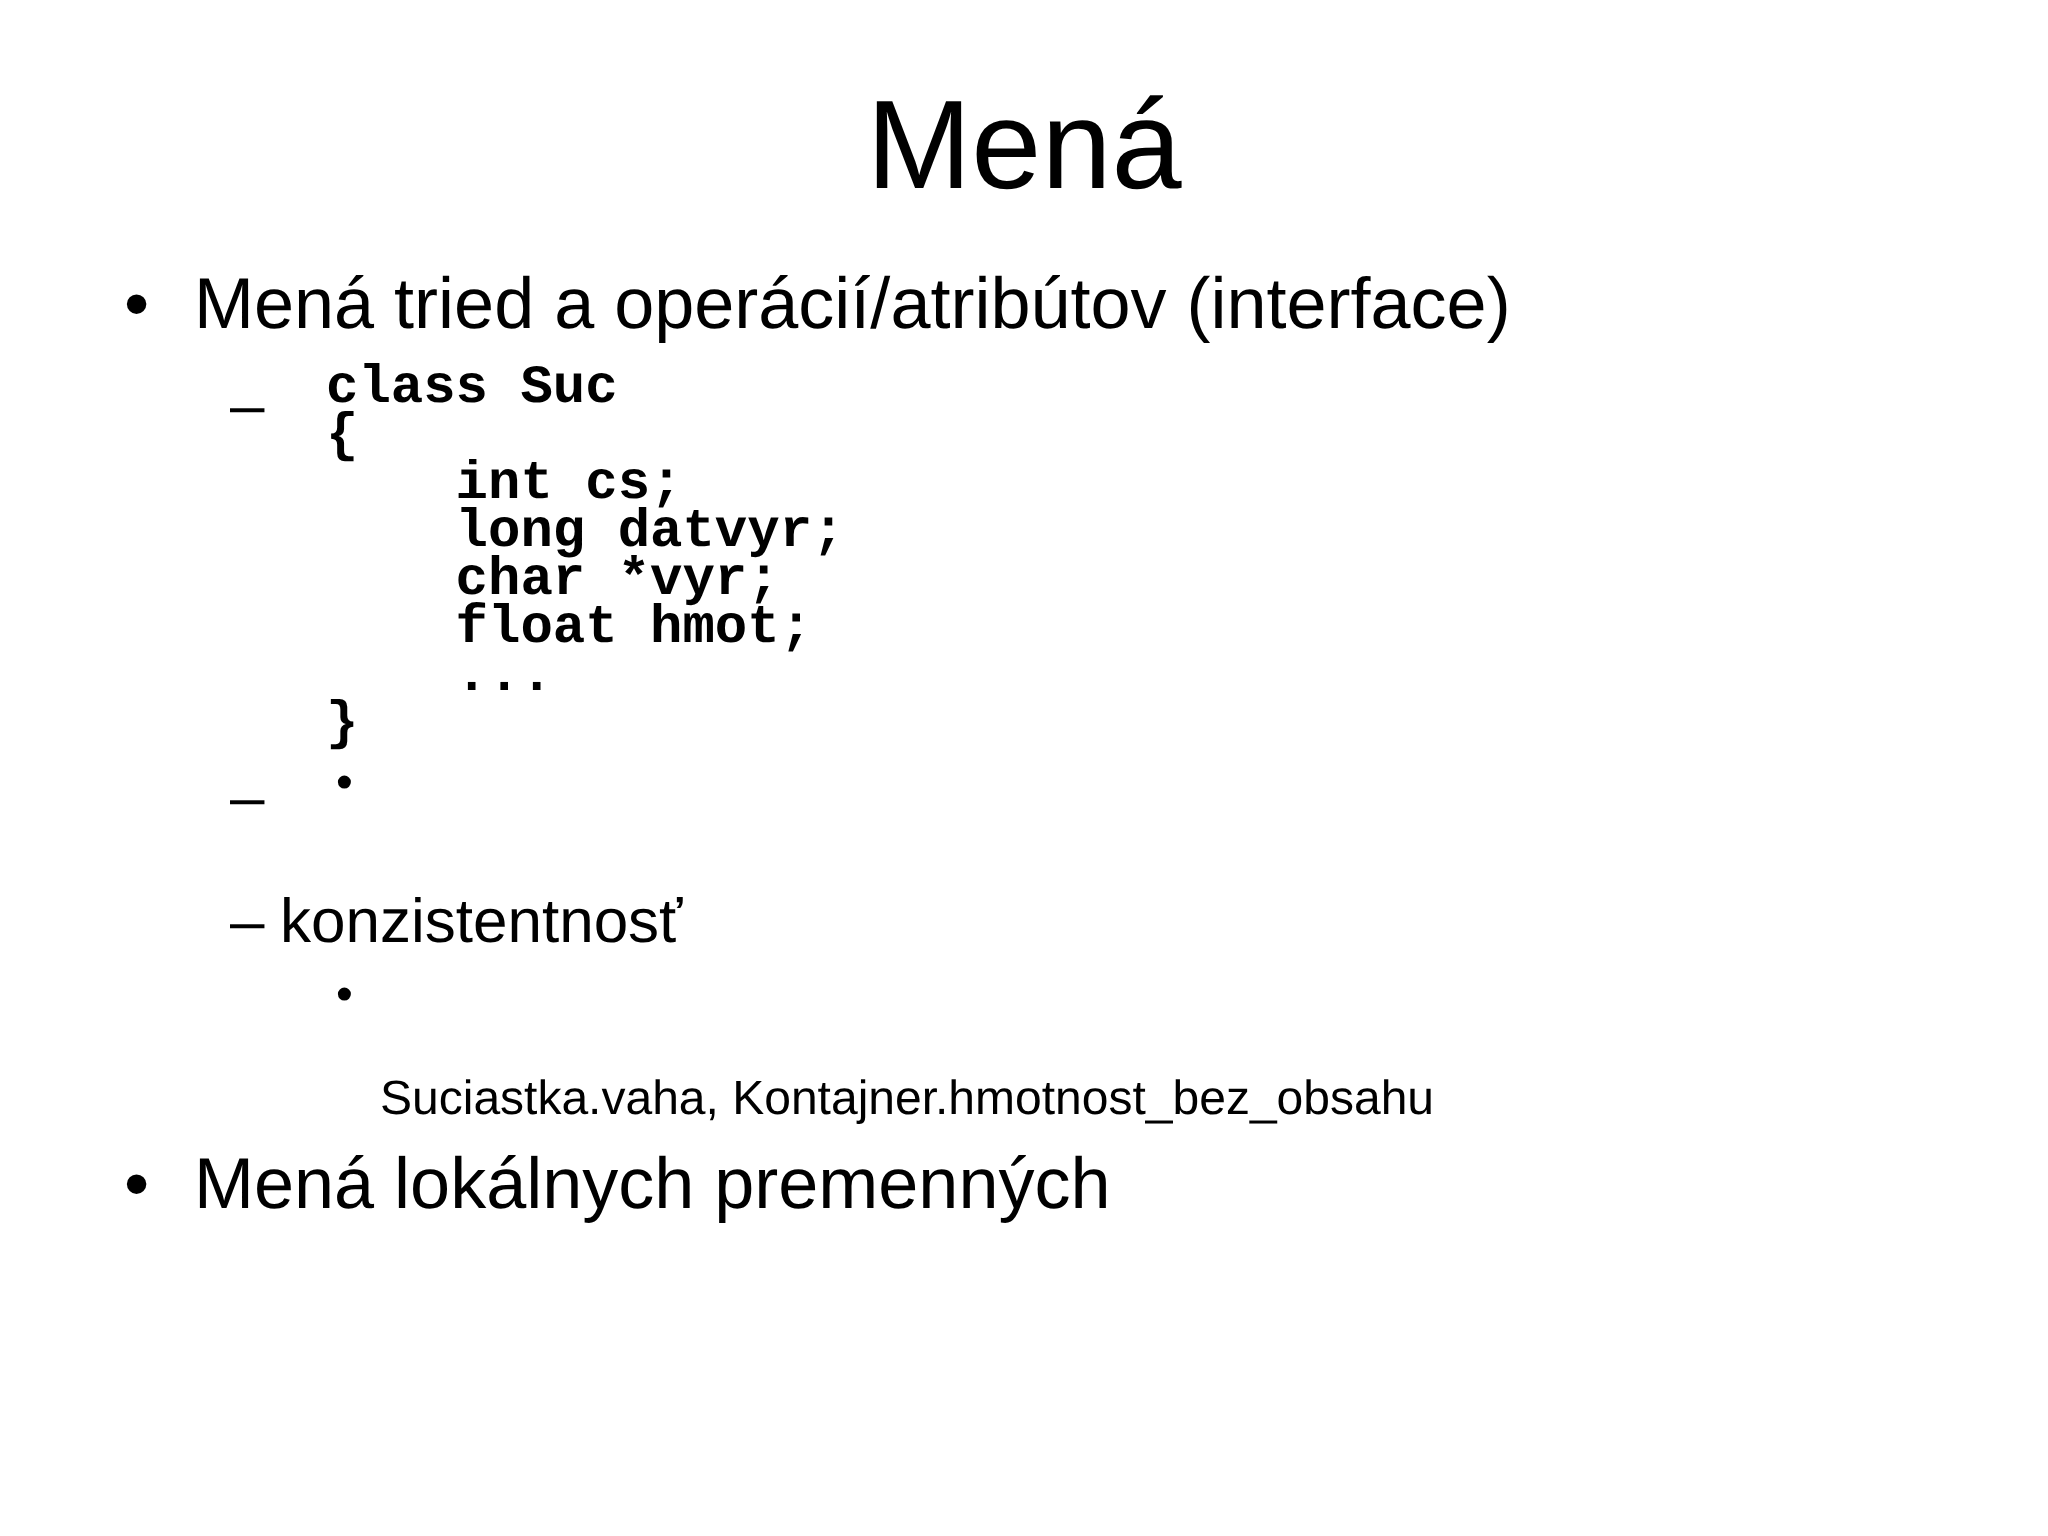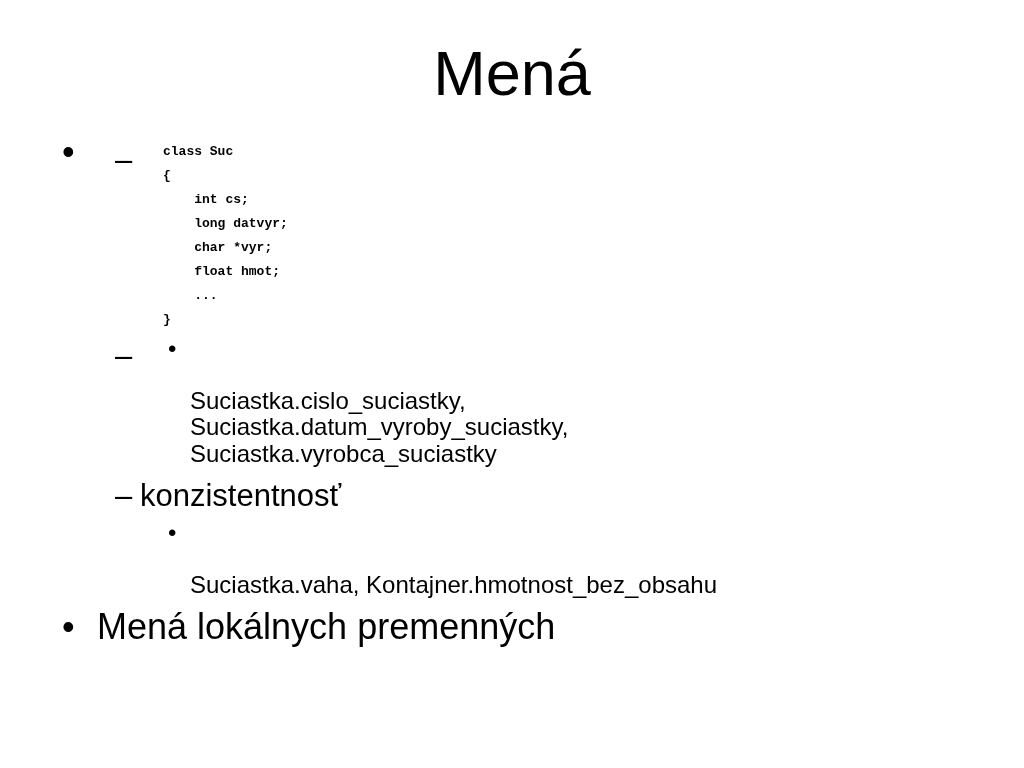--- a/index.html
+++ b/index.html
@@ -61,21 +61,21 @@
     font-size: 24px;
     line-height: 1.09;
     white-space: pre-line;
   }
   .l3 .marker { left: 106px; }
   
   .code {
     padding-left: 101px;
     font-family: "Liberation Mono", "DejaVu Sans Mono", monospace;
     font-weight: bold;
-    font-size: 13px;
+    font-size: 27px;
     line-height: 24px;
     white-space: pre;
   }
   
   .m-item2 { margin-top: 10px; }
   .m-item3 { margin-top: 0px; }
   .m-item4 { margin-top: 4px; }
   .m-item5 { margin-top: 2px; }
   .m-item6 { margin-top: 9px; }
   .m-item7 { margin-top: 5px; }
@@ -85,20 +85,21 @@
 <body>
 
 <div class="slide">
 
   <div class="slide-title">Mená</div>
 
   <div class="content">
 
     <div class="item l1">
       <span class="marker">•</span>
+      <span>Mená tried a operácií/atribútov (interface)</span>
     </div>
 
     <div class="item l2 m-item2">
       <span class="marker">–</span>
     </div>
 
     <div class="item code m-item3">class Suc
 {
     int cs;
     long datvyr;
@@ -106,23 +107,20 @@
     float hmot;
     ...
 }</div>
 
     <div class="item l2 m-item4">
       <span class="marker">–</span>
     </div>
 
     <div class="item l3 m-item5">
       <span class="marker">•</span>
-      <span>Suciastka.cislo_suciastky,
-Suciastka.datum_vyroby_suciastky,
-Suciastka.vyrobca_suciastky</span>
     </div>
 
     <div class="item l2 m-item6">
       <span class="marker">–</span>
       <span>konzistentnosť</span>
     </div>
 
     <div class="item l3 m-item7">
       <span class="marker">•</span>
       <span>Suciastka.vaha, Kontajner.hmotnost_bez_obsahu</span>

